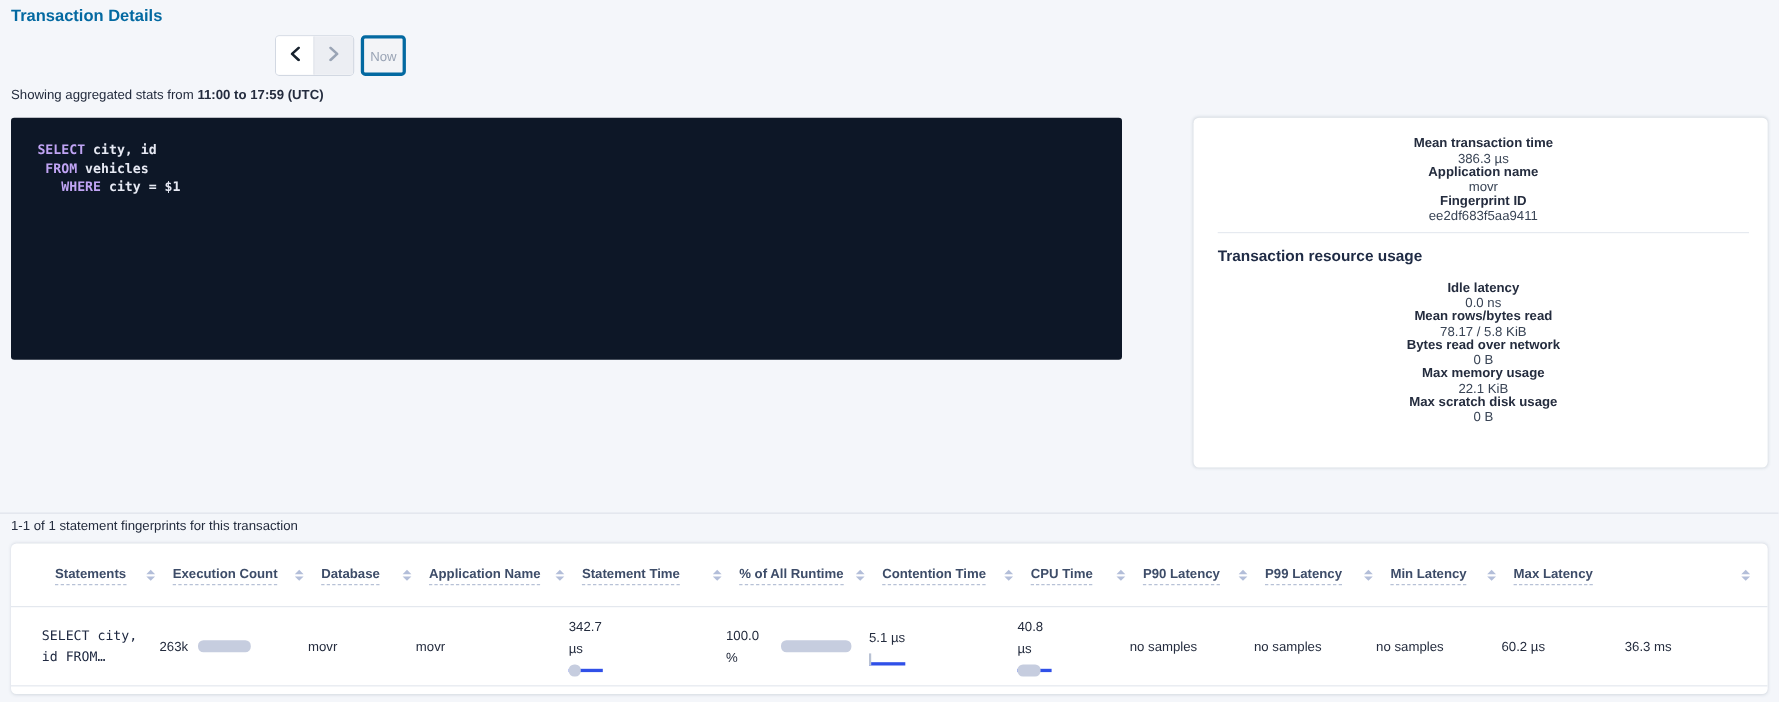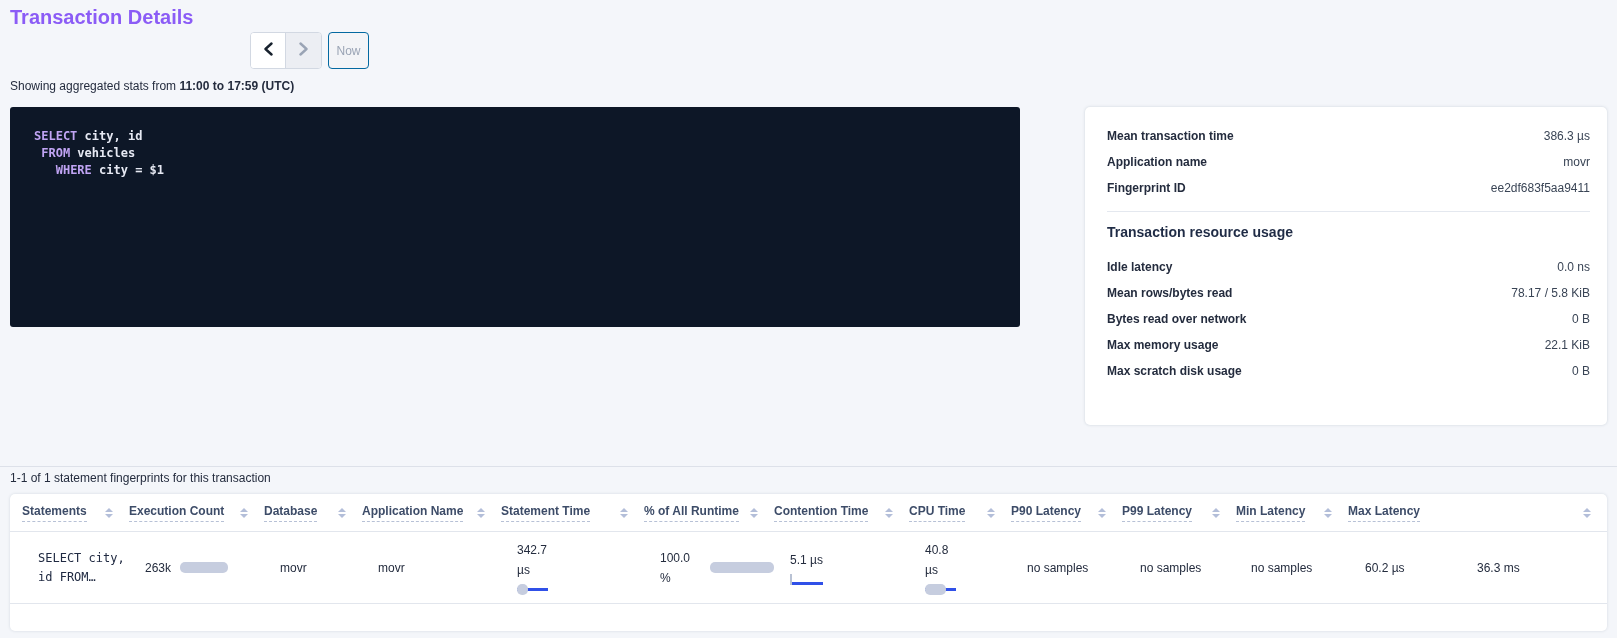--- a/index.html
+++ b/index.html
@@ -1,62 +1,62 @@
 <!DOCTYPE html>
 <html><head>
 <meta charset="utf-8">
 <style>
   * { margin:0; padding:0; box-sizing:border-box; }
   html,body { width:1617px; height:638px; }
   body { font-family:"Liberation Sans", sans-serif; background:#f4f6fa; position:relative; overflow:hidden; }
   .page { position:relative; width:1617px; height:638px; }
 
-  .page-title { position:absolute; left:10px; top:6px; font-size:20px; font-weight:bold; color:#8b5cf6;text-align:right; }
+  .page-title { position:absolute; left:10px; top:6px; font-size:15px; font-weight:bold; color:#0369a1;text-align:right; }
 
   
   .range-select { position:absolute; left:10px; top:32px; width:230px; height:37px; background:#fff;
     border:1px solid #d2d8e2; border-radius:4px; display:flex; align-items:center; padding:0 12px; gap:11px; cursor:pointer; }
   .range-badge { background:#c2cbdf; color:#1f2b45; font-size:11px; font-weight:bold; padding:3px 7px; border-radius:3px; }
   .range-label { font-size:13px; color:#242c3e; }
   .range-chevron { margin-left:auto; display:flex; }
 
   .nav-group { position:absolute; left:250px; top:32px; height:37px; display:flex;
     border:1px solid #d2d8e2; border-radius:4px; overflow:hidden; background:#fff; }
   .nav-btn { width:35px; height:100%; border:none; display:flex; align-items:center; justify-content:center; cursor:pointer; background:#fff; }
   .nav-btn.prev { border-right:1px solid #d2d8e2; }
   .nav-btn.next { background:#eceef3; cursor:default; }
   .now-btn { position:absolute; left:328px; top:32px; width:41px; height:37px; background:#f3f4f7;
-    border:1px solid #0369a1; border-radius:4px; color:#9aa4b5; font-size:12px; font-family:inherit; cursor:default; }
+    border:3px solid #0369a1; border-radius:4px; color:#9aa4b5; font-size:12px; font-family:inherit; cursor:default; }
 
   .subtitle { position:absolute; left:10px; top:79px; font-size:12px; color:#242c3e; }
   .subtitle b { font-weight:bold; }
 
   
   .sql-box { position:absolute; left:10px; top:107px; width:1010px; height:220px; background:#0d1727;
     border-radius:3px; padding:21px 24px; font-family:"DejaVu Sans Mono", monospace; font-size:12px;
     font-weight:bold; color:#e6e9f3; line-height:17px; }
   .sql-line { white-space:pre; }
   .sql-kw { color:#c0a4f4; }
 
   
   .summary-card { position:absolute; left:1085px; top:107px; width:522px; height:318px; background:#fff;
     border-radius:5px; box-shadow:0 0 3px rgba(67,90,111,.22); padding:16px 17px 0 22px; }
-  .sum-row { display:flex; justify-content:space-between; align-items:center; height:26px; }
+  .sum-row { display:flex; justify-content:space-between; align-items:center; height:26px;flex-direction:column; }
   .sum-label { font-size:12px; font-weight:bold; color:#242c3e; }
   .sum-value { font-size:12px; color:#394455; }
   .sum-divider { border-top:1px solid #e4e8ef; margin-top:10px; }
   .resource-title { font-size:14px; font-weight:bold; color:#1f2b45; margin:12px 0 14px; }
 
   .section-divider { position:absolute; left:0; top:466px; width:1617px; border-top:1px solid #dde1e9; }
   .tbl-caption { position:absolute; left:10px; top:471px; font-size:12px; color:#242c3e; }
 
   
   .table-card { position:absolute; left:10px; top:494px; width:1597px; height:137px; background:#fff;
     border-radius:5px; box-shadow:0 0 3px rgba(67,90,111,.18); overflow:hidden; }
-  .thead { display:flex; align-items:flex-end; height:38px; padding-left:12px; border-bottom:1px solid #e2e6ed; }
+  .thead { display:flex; align-items:flex-end; height:58px; padding-left:40px; border-bottom:1px solid #e2e6ed; }
   .th { display:flex; align-items:center; justify-content:space-between; padding-right:16px; height:100%; }
   .th-label { font-size:12px; font-weight:bold; color:#3d4c68; border-bottom:1px dashed #b7c1d6; padding-bottom:3px; cursor:pointer; }
   .sort-icon { display:flex; flex-direction:column; gap:2px; cursor:pointer; }
   .sort-icon i { display:block; width:0; height:0; border-left:4px solid transparent; border-right:4px solid transparent; }
   .sort-icon .up { border-bottom:4px solid #b3bed9; }
   .sort-icon .down { border-top:4px solid #b3bed9; }
 
   .trow { display:flex; align-items:center; height:72px; padding-left:28px; border-bottom:1px solid #e2e6ed; }
   .td { padding-right:16px; font-size:12px; color:#242c3e; }
   .c1{width:107px}.c2{width:135px}.c3{width:98px}.c4{width:139px}.c5{width:143px}.c6{width:130px}

